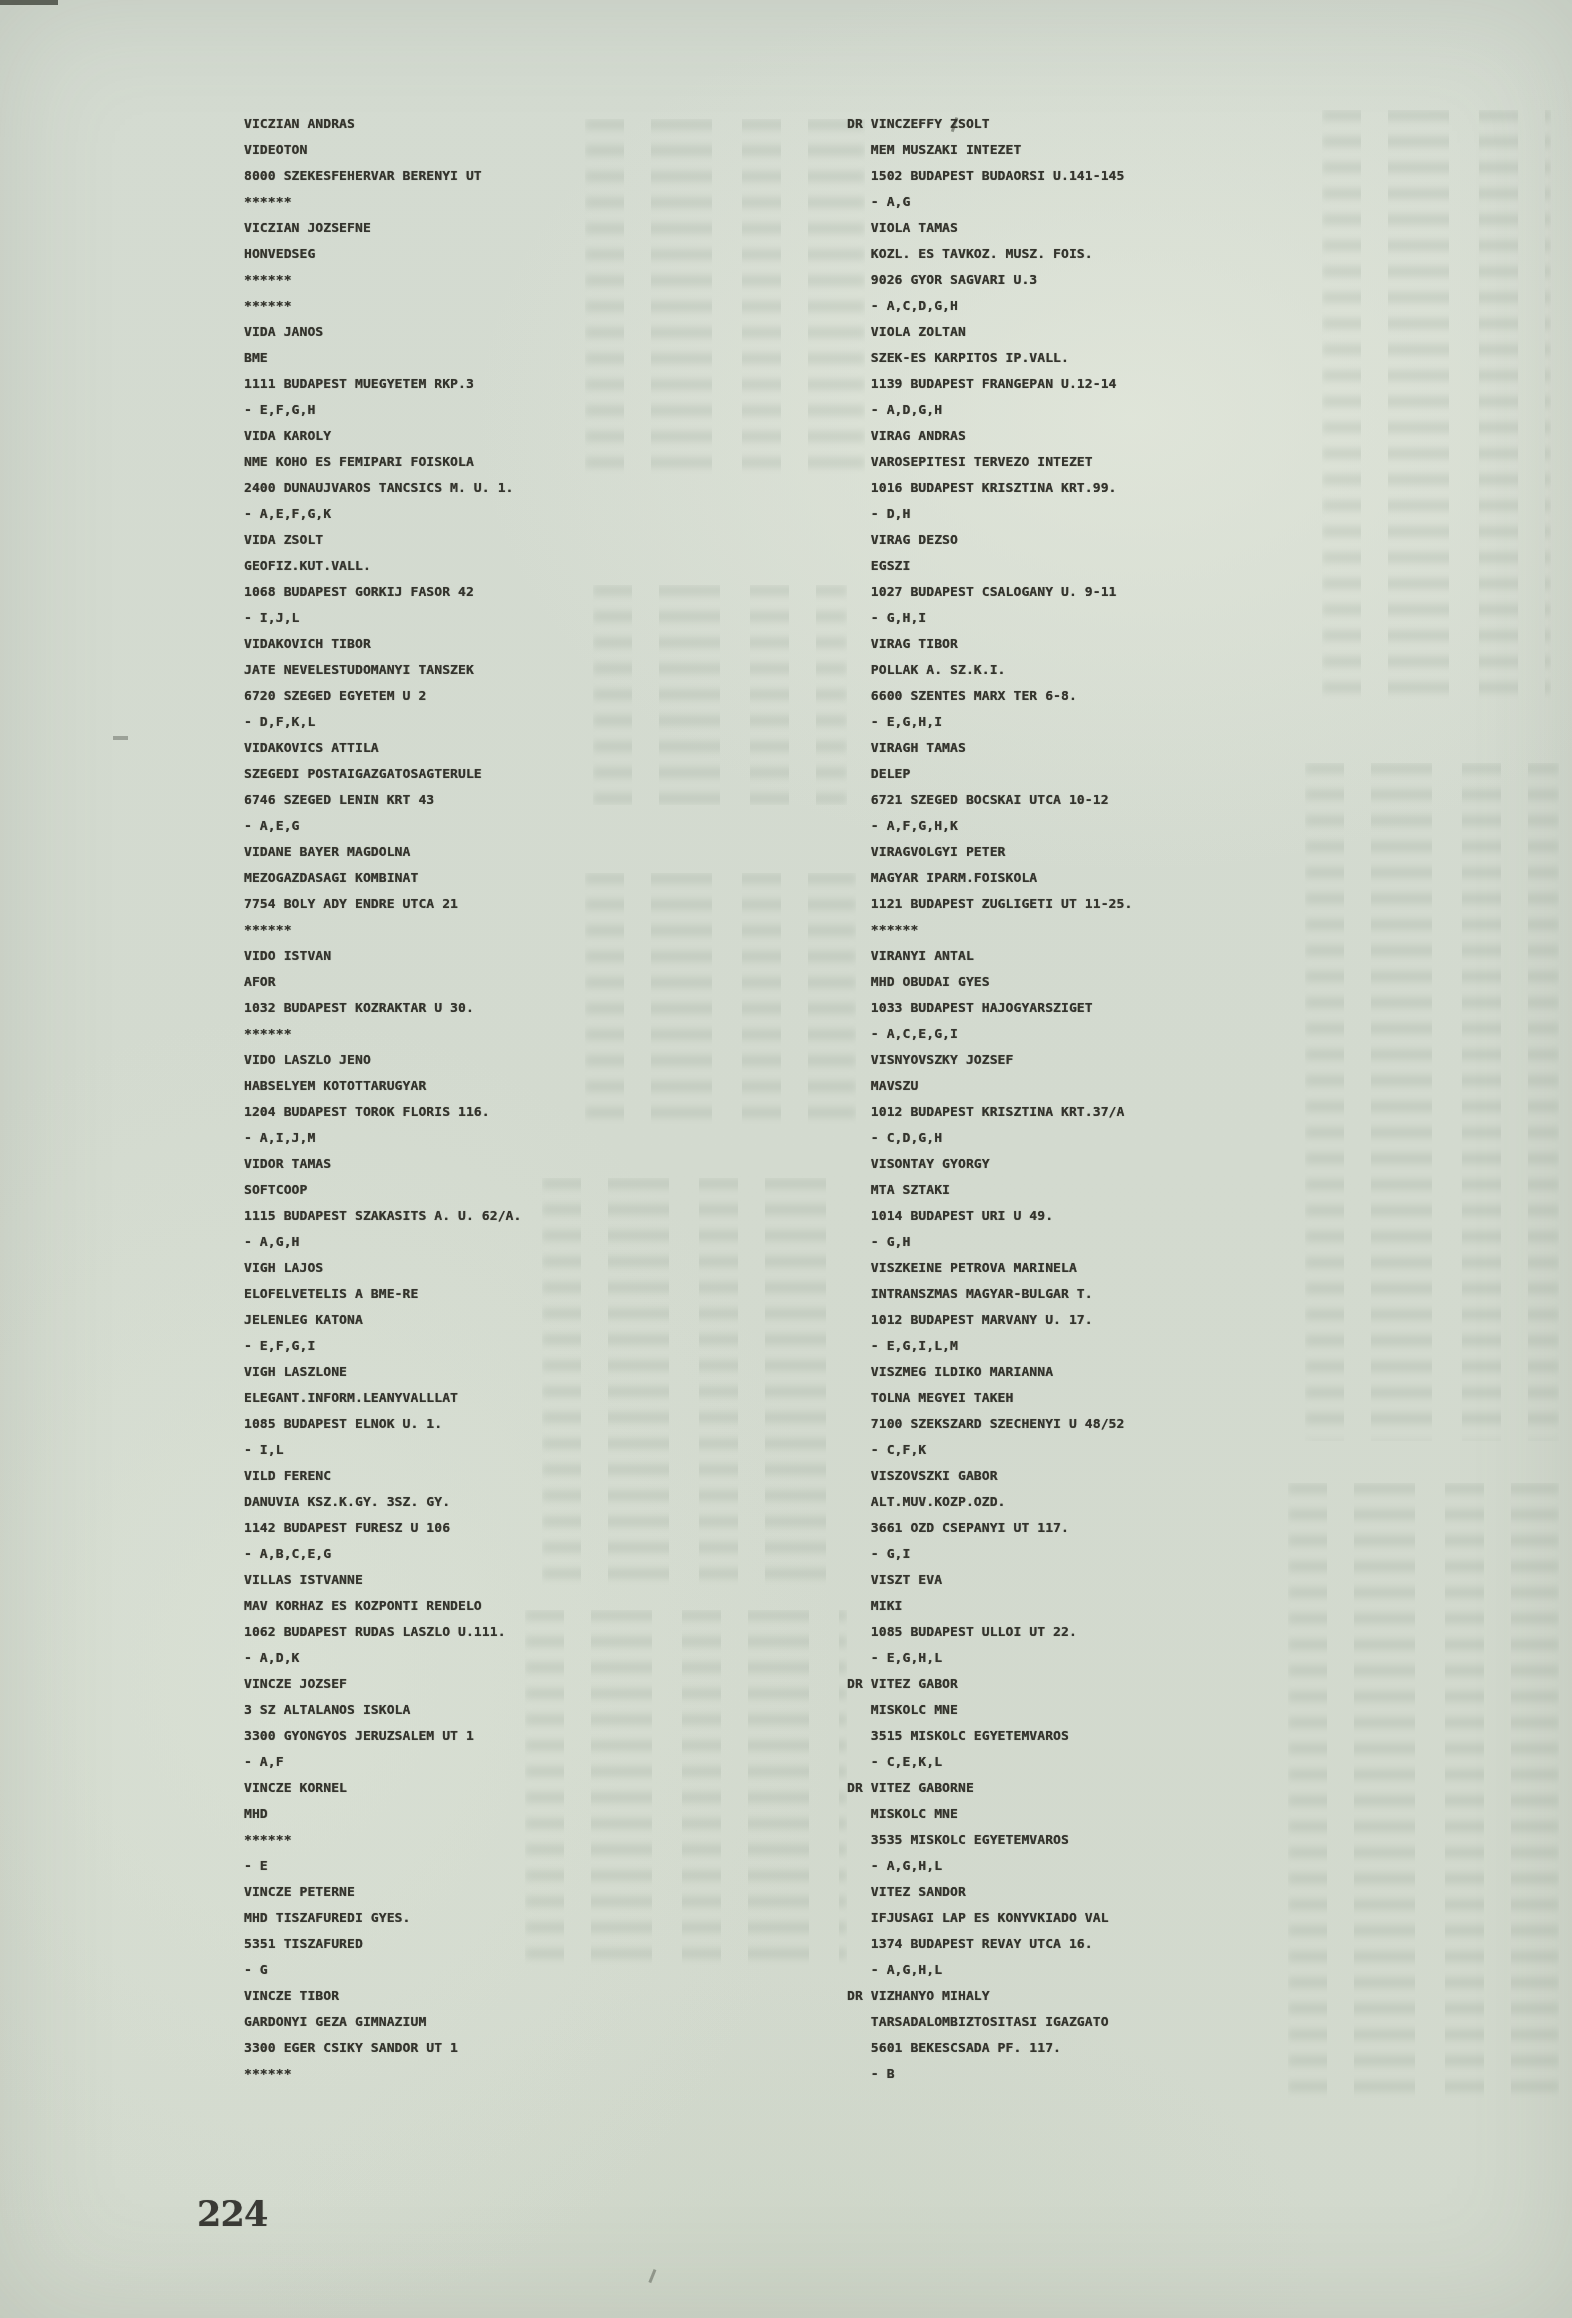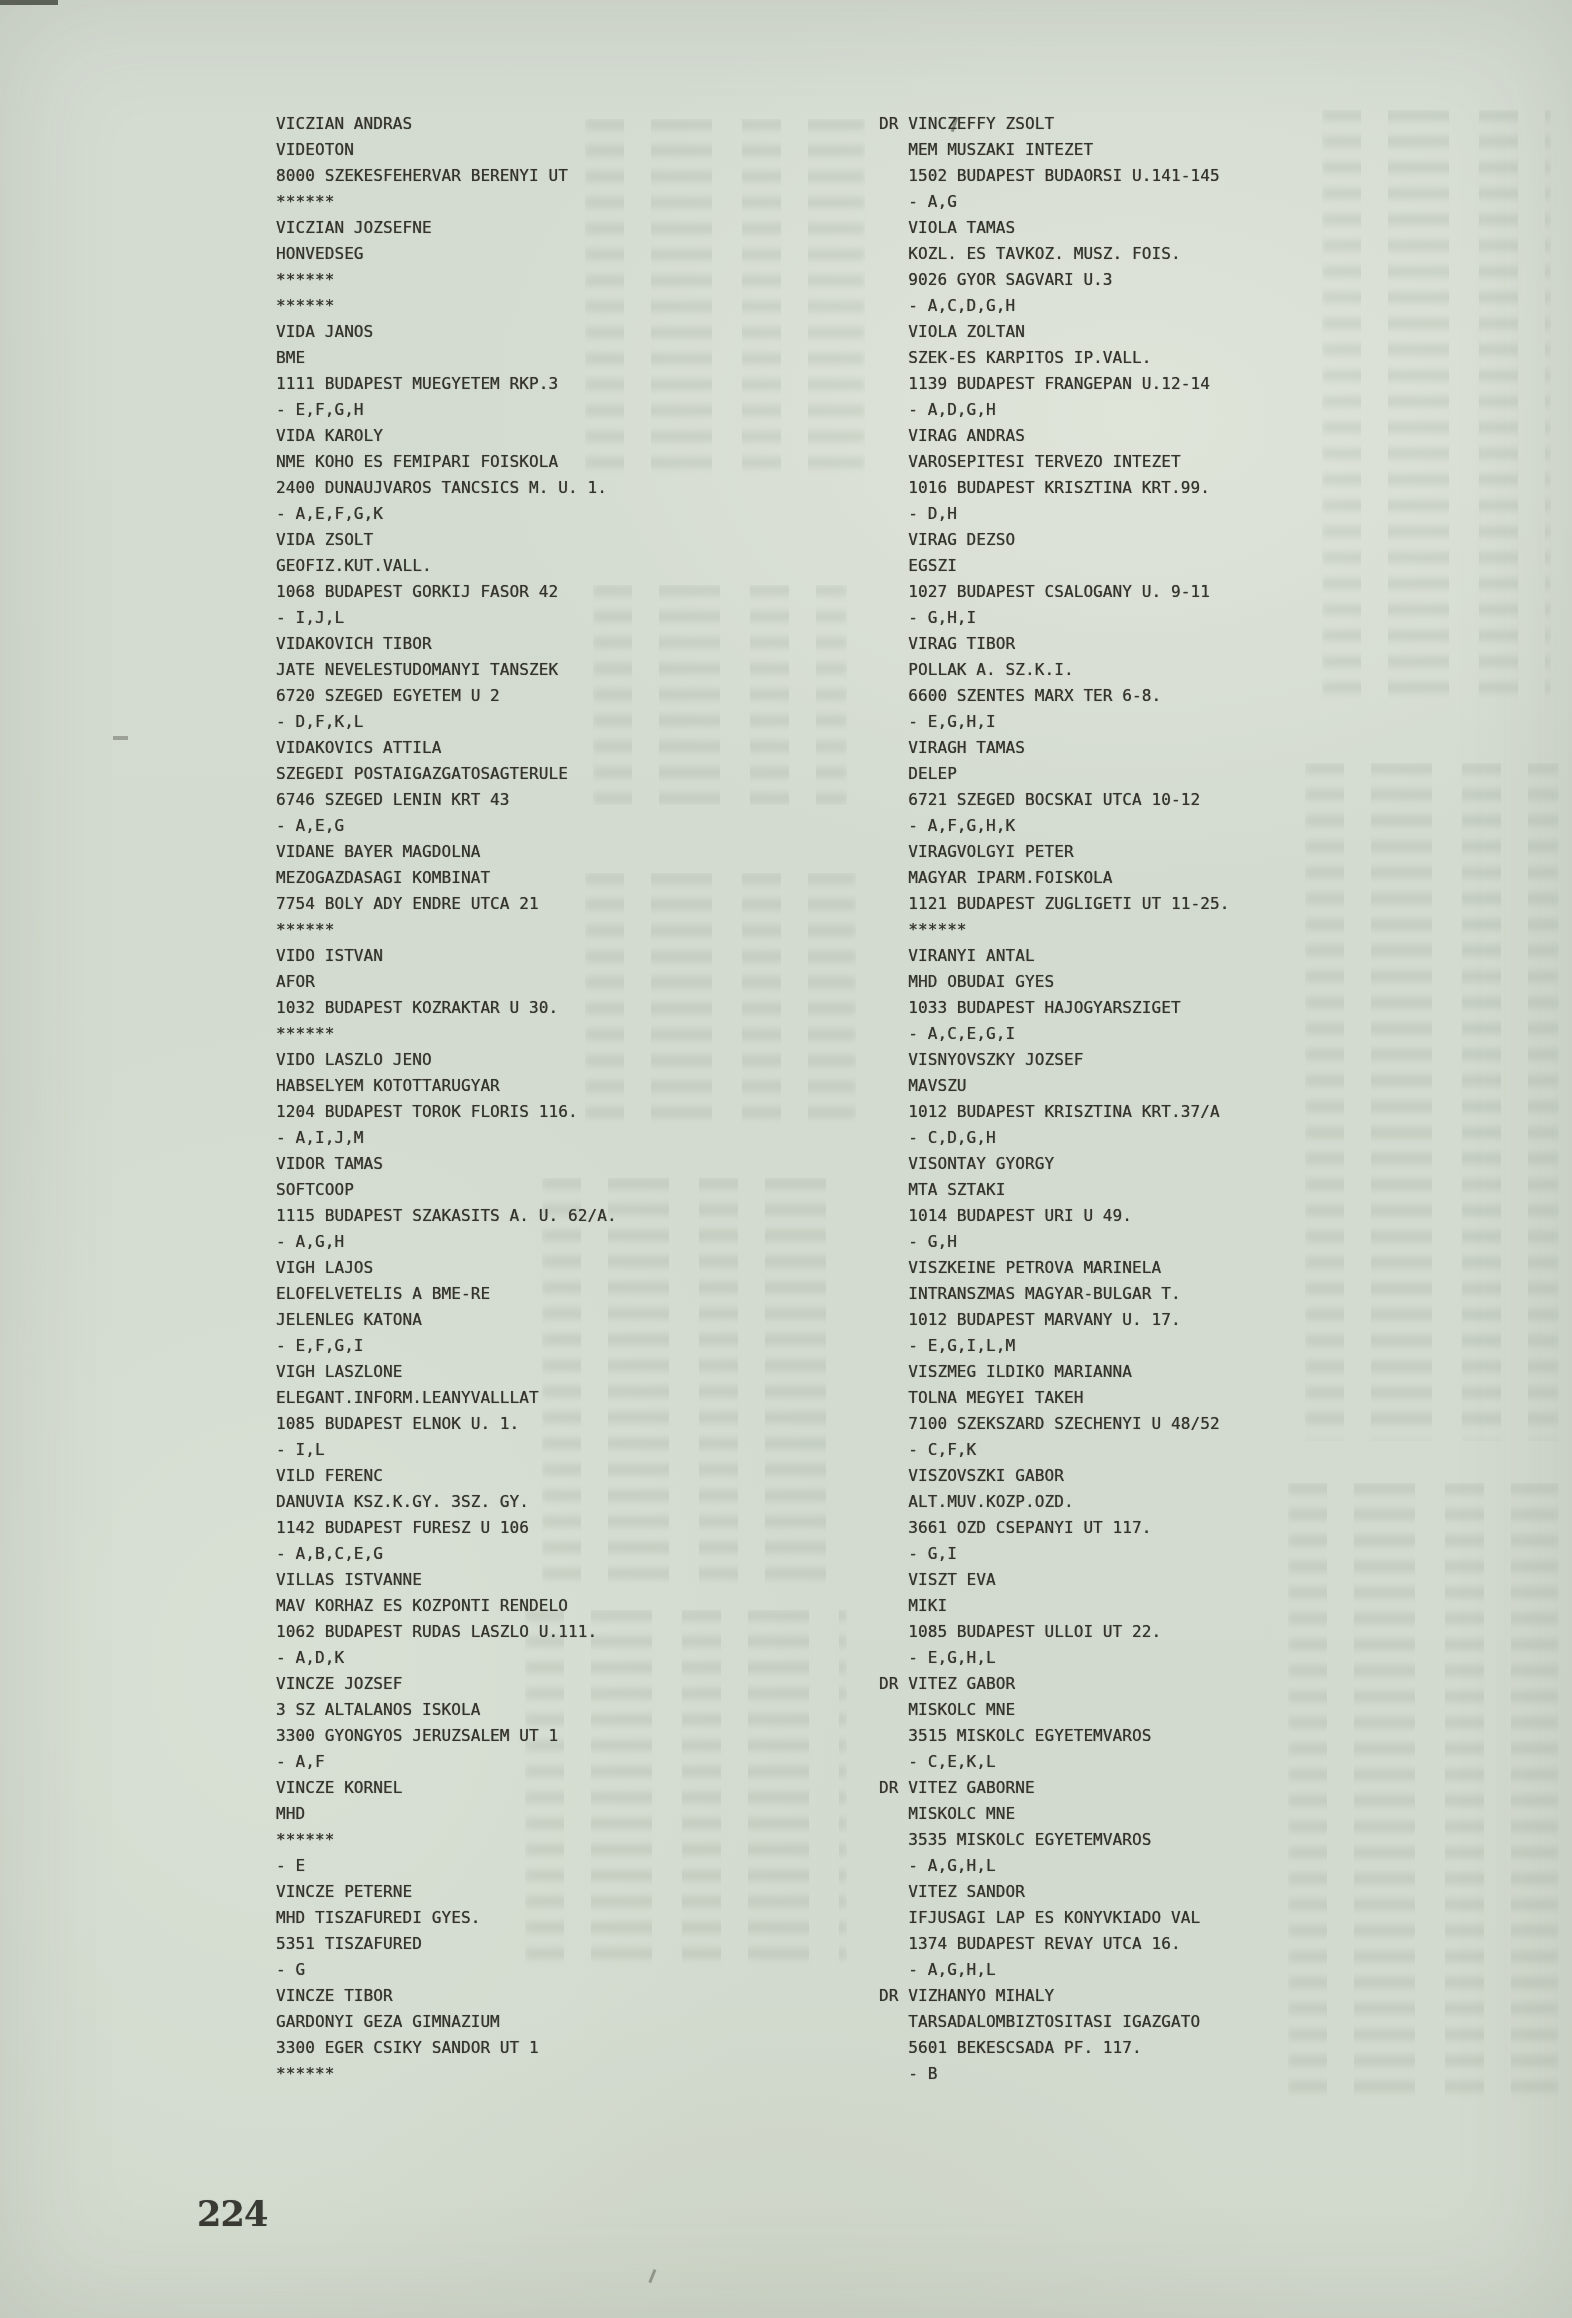--- a/index.html
+++ b/index.html
@@ -12,25 +12,24 @@
     position:absolute;inset:0;overflow:hidden;
     background:
       radial-gradient(1102px 763px at 72% 18%, rgba(226,231,219,.8) 0%, rgba(226,231,219,0) 60%),
       radial-gradient(932px 1102px at 18% 72%, rgba(219,226,214,.7) 0%, rgba(219,226,214,0) 60%),
       radial-gradient(763px 424px at 50% 98%, rgba(205,213,199,.8) 0%, rgba(205,213,199,0) 70%),
       linear-gradient(#d4dbd1,#d2d9cd);
     box-shadow:inset 0 0 119px rgba(92,102,86,.16);
   }
   .col{
     position:absolute;top:111px;
-    font-size:16px;line-height:26px;font-weight:400;
+    font-size:13px;line-height:26px;font-weight:700;
     color:#34342d;letter-spacing:0.1px;
     text-shadow:0 0 0.8px rgba(52,52,45,.6), 0.3px 0.3px 0 rgba(52,52,45,.25);
     white-space:pre;
-    margin-left:32px;
   }
   .col-left{left:244px;}
   .col-right{left:847px;}
   .line{white-space:pre;min-height:26px;}
   .page-number{
     position:absolute;left:197px;top:2193px;
     font-family:"DejaVu Serif","Liberation Serif",serif;
     font-size:35px;font-weight:700;letter-spacing:-0.8px;
     color:#3a3a35;text-shadow:0 0 0.8px rgba(58,58,53,.5);
   }

